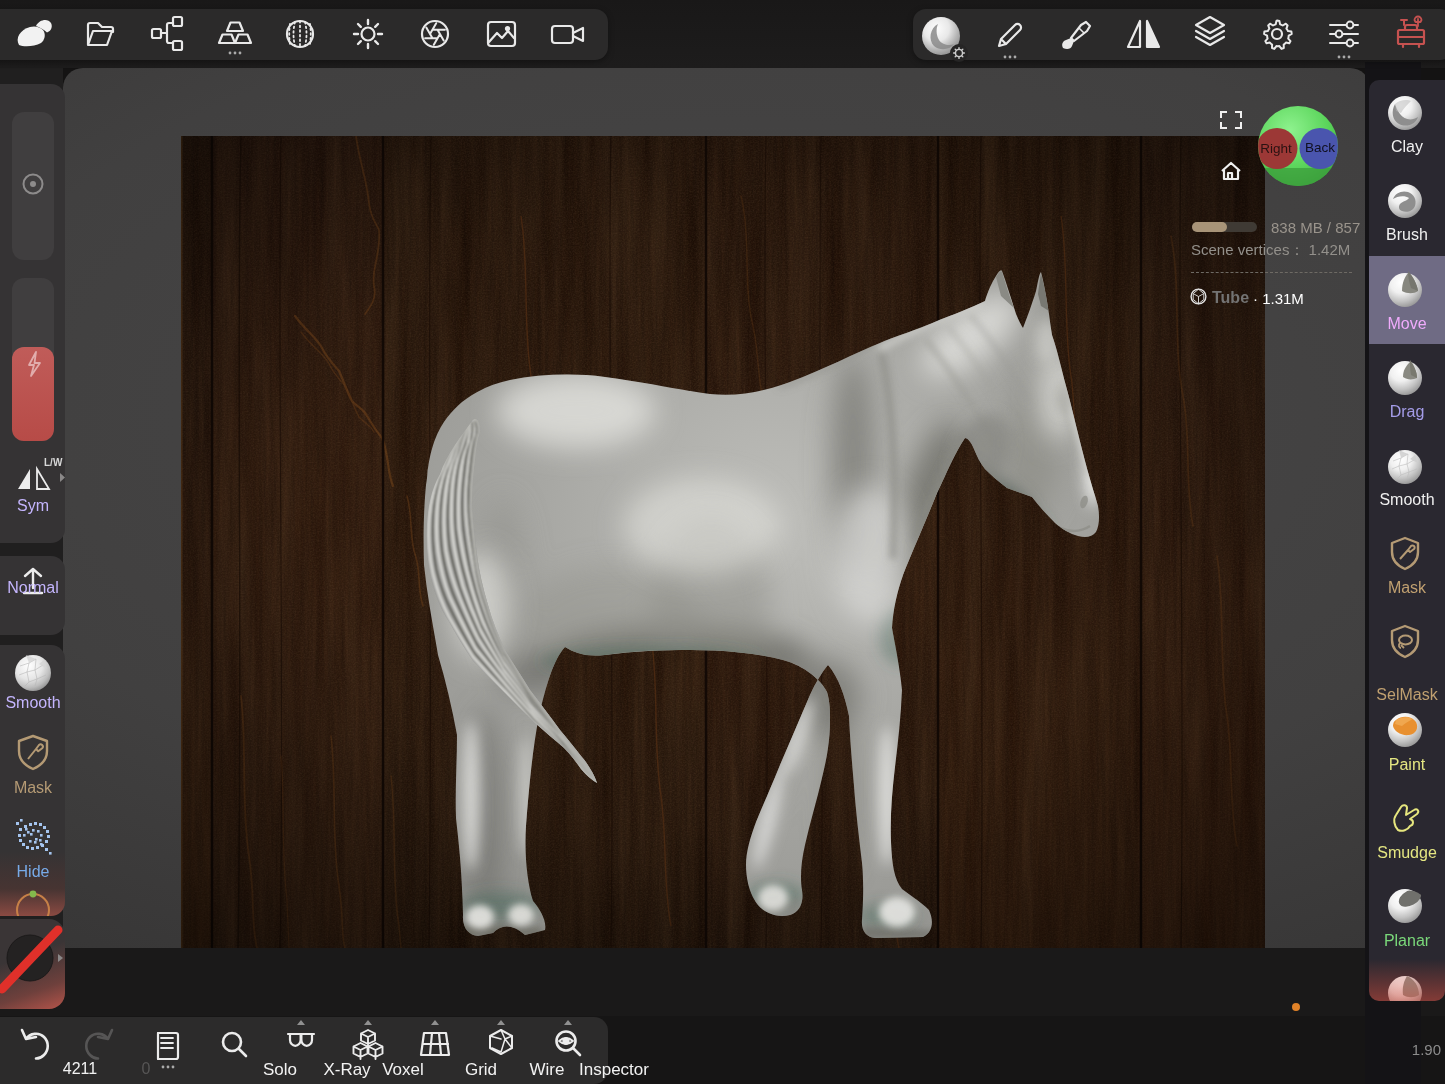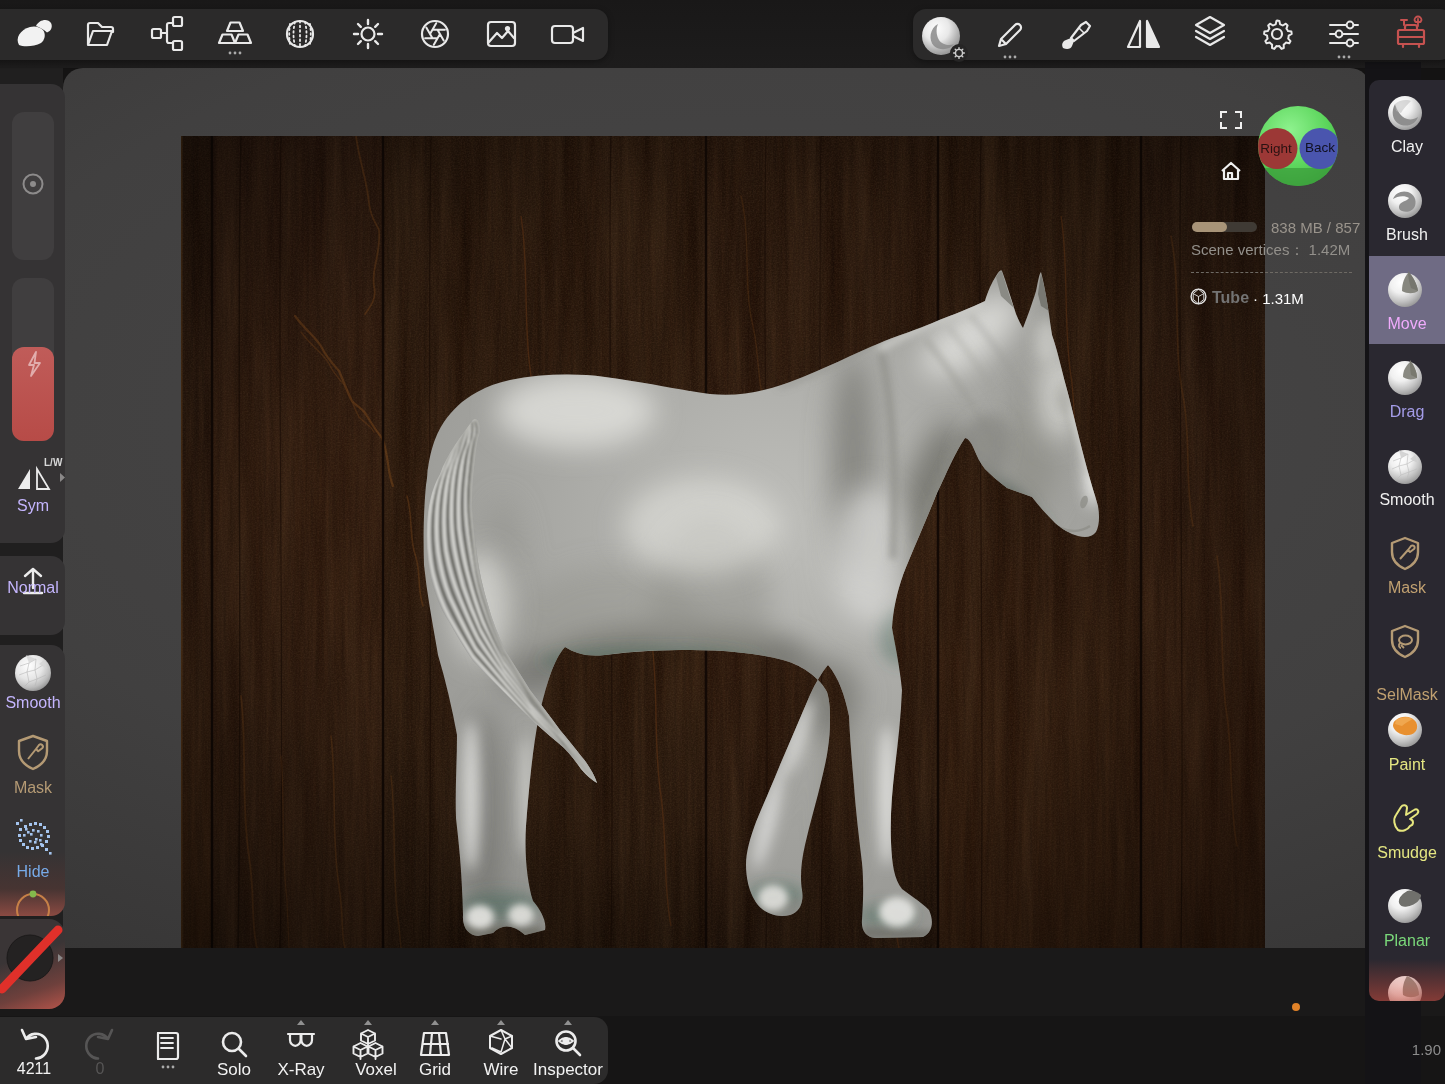--- a/index.html
+++ b/index.html
@@ -13,21 +13,21 @@
   #bot-bar{left:-14px;top:1017px;width:622px;height:67px;border-radius:14px;background:#2c2b2b;}
   #botstrip{left:0;top:1016px;width:1445px;height:68px;background:#161515;z-index:4;}
   #rightcol{left:1365px;top:62px;width:56px;height:1022px;background:#141316;z-index:5;}
   #rsb{position:absolute;left:4px;top:18px;width:76px;height:921px;border-radius:10px 0 10px 10px;
      background:#2a2830;overflow:hidden;}
   #rsb .hl{position:absolute;left:0;top:176px;width:76px;height:88px;background:#6f6b84;}
   #rsb .glow{position:absolute;left:0;bottom:0;width:76px;height:42px;
      background:linear-gradient(rgba(150,60,50,0),rgba(205,75,60,0.55));}
   .rlabel{position:absolute;width:76px;text-align:center;font-size:16px;color:#f0f0f0;}
   .llabel{position:absolute;width:66px;text-align:center;font-size:16px;color:#c4b5fd;}
-  .blabel{position:absolute;width:66px;text-align:center;font-size:17px;color:#f2f2f2;top:1060px;z-index:8;}
+  .blabel{position:absolute;width:66px;text-align:center;font-size:17px;color:#f2f2f2;top:1060px;z-index:8;padding-left:46px;}
 </style>
 </head>
 <body>
 <div class="abs" id="workspace"></div>
 <div class="abs" style="left:0;top:948px;width:1445px;height:68px;background:#1a1919;"></div>
 <div class="abs" style="left:0;top:68px;width:63px;height:880px;background:#201f1f;"></div>
 <div class="abs" id="topstrip"></div>
 
 <svg class="abs" style="left:181px;top:136px;z-index:1" width="1084" height="812" viewBox="0 0 1084 812">
 <defs>
@@ -662,21 +662,21 @@
   <g fill="#aaaaaa">
     <circle cx="163" cy="51" r="1.4"></circle>
       <circle cx="168" cy="51" r="1.4"></circle>
       <circle cx="173" cy="51" r="1.4"></circle>
   </g>
 </svg>
 <div class="blabel" style="left:1px;width:66px;font-size:16px">4211</div>
 <div class="blabel" style="left:67px;width:66px;color:#565555;font-size:16px">0</div>
 <div class="blabel" style="left:201px">Solo</div>
 <div class="blabel" style="left:268px">X-Ray</div>
-<div class="blabel" style="left:343px">Voxel</div>
+<div class="blabel" style="left:324px">Voxel</div>
 <div class="blabel" style="left:402px">Grid</div>
 <div class="blabel" style="left:468px">Wire</div>
 <div class="blabel" style="left:528px;width:80px">Inspector</div>
 
 <svg class="abs" style="left:1180px;top:90px;z-index:2" width="185" height="150" viewBox="0 0 185 150">
   <defs>
     <radialGradient id="gizg" cx="40%" cy="30%" r="80%">
       <stop offset="0%" stop-color="#8ef28e"></stop>
         <stop offset="60%" stop-color="#5ad45a"></stop>
         <stop offset="100%" stop-color="#3aa83a"></stop>

